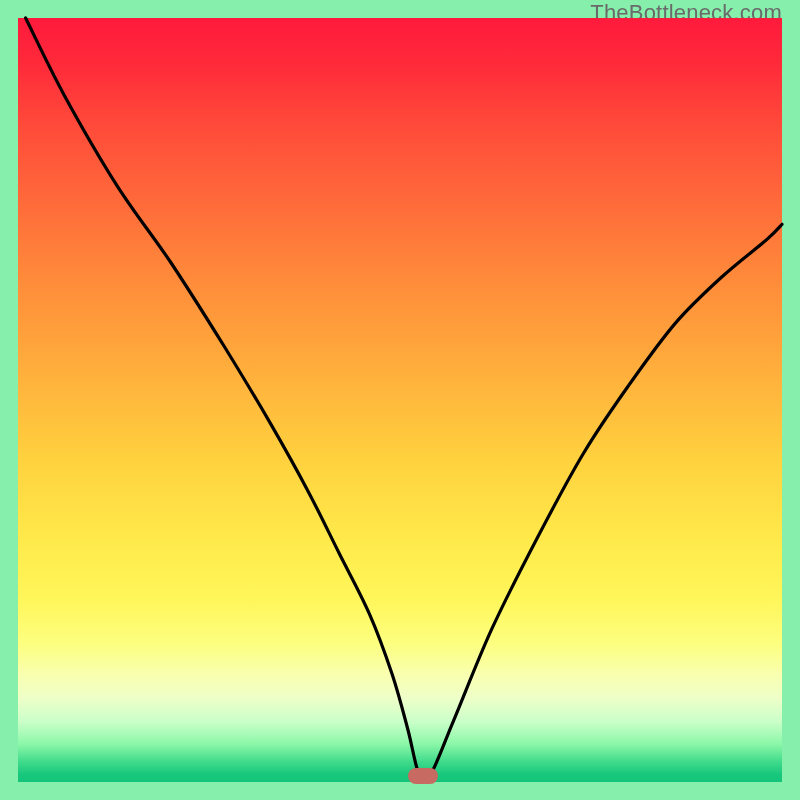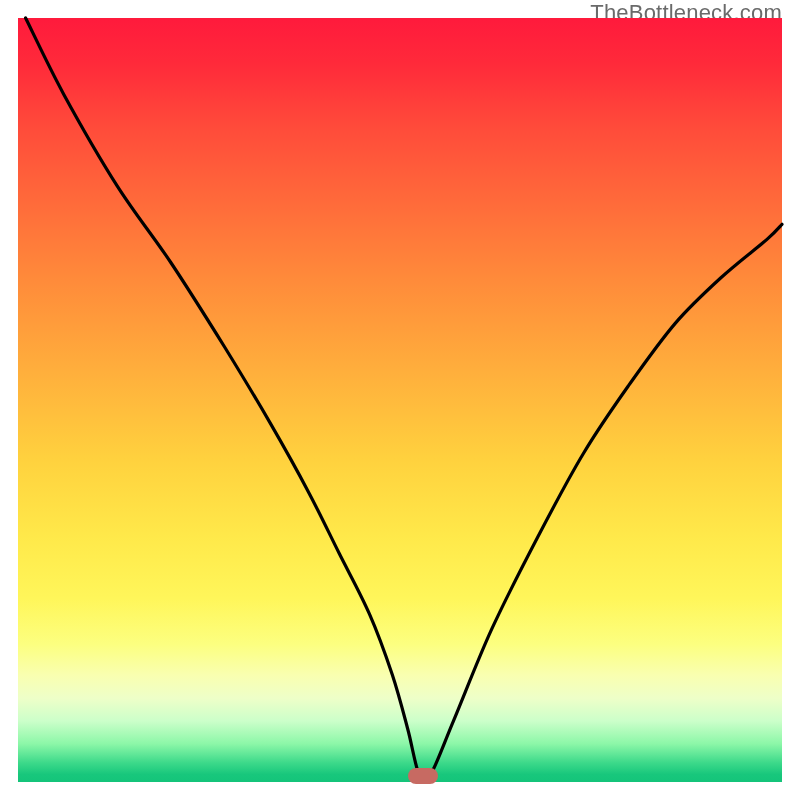--- a/index.html
+++ b/index.html
@@ -8,21 +8,21 @@
     width: 800px;
     height: 800px;
     background: #000;
     overflow: hidden;
     font-family: Arial, Helvetica, sans-serif;
   }
   .frame {
     position: relative;
     width: 800px;
     height: 800px;
-    background: #ffffff;
+    background: #86efac;
   }
   .plot {
     position: absolute;
     left: 18px;
     top: 18px;
     width: 764px;
     height: 764px;
     background: linear-gradient(to bottom,
       #ff1a3c 0%,
       #ff2a3a 6%,

